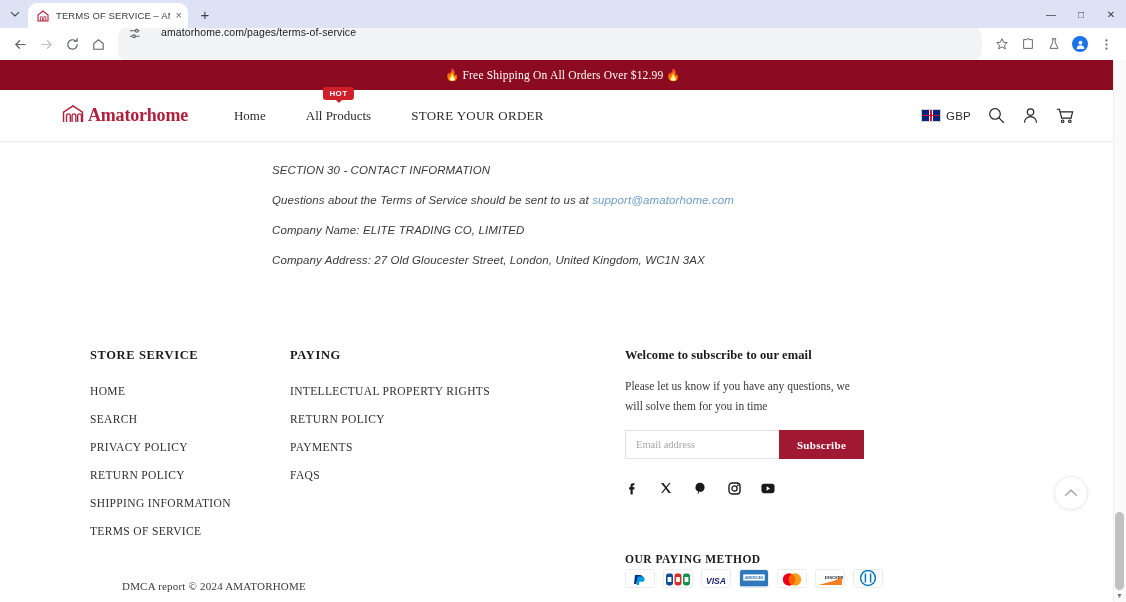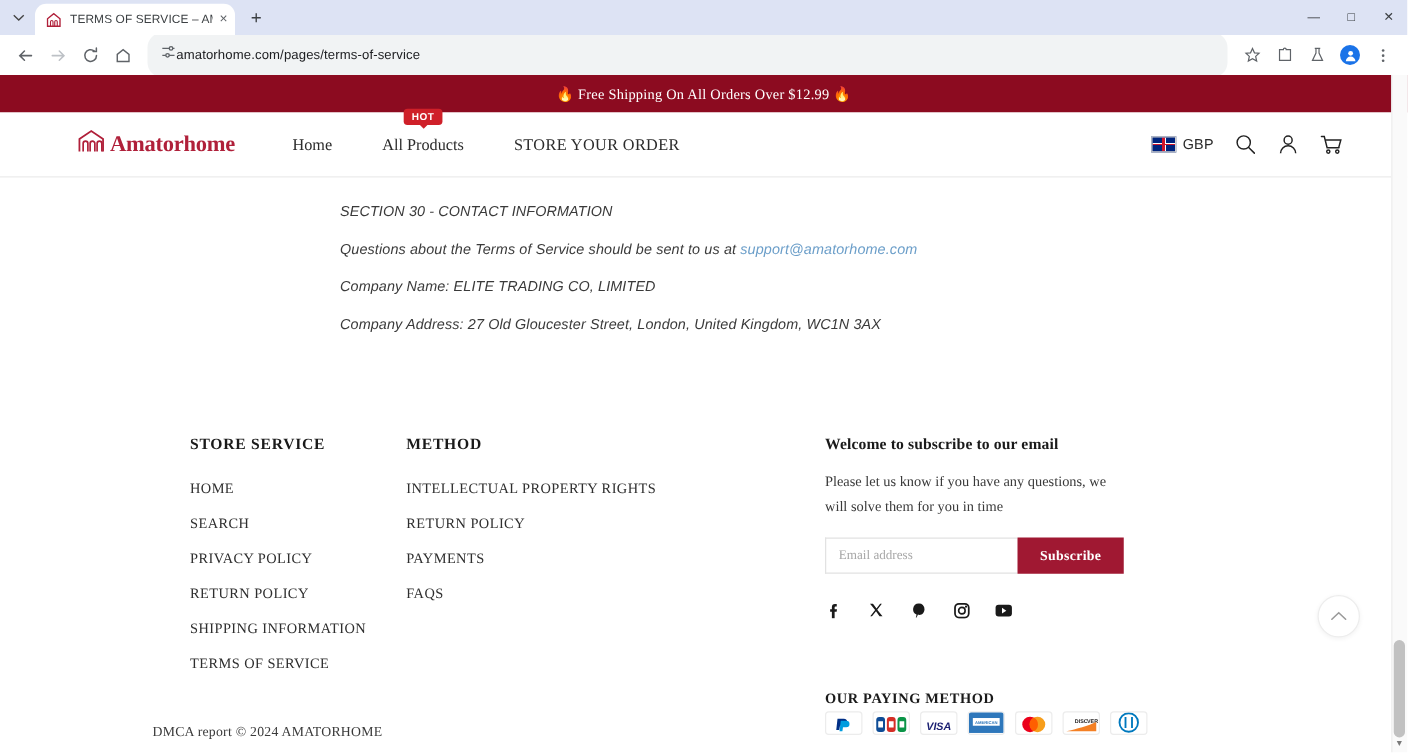--- a/index.html
+++ b/index.html
@@ -55,21 +55,21 @@
     padding: 0 8px; gap: 2px;
   }
   .tb-icon {
     width: 24px; height: 24px; display: flex; align-items: center;
     justify-content: center; color: #5f6368; border-radius: 50%;
     flex: 0 0 auto;
   }
   .tb-icon.disabled { color: #bdc1c6; }
   .omnibox {
     flex: 1; height: 36px; background: #f1f3f4; border-radius: 12px;
-    display: flex; align-items: center; padding: 0 10px; gap: 0;
+    display: flex; padding: 0 10px; gap: 20px;
     margin: 0 6px;
   }
   .omnibox-url { font-size: 10.5px; color: #202124; letter-spacing: .1px; }
   .profile-dot {
     width: 16px; height: 16px; border-radius: 50%; background: #1a73e8;
     display: flex; align-items: center; justify-content: center;
   }
 
   
   .page {
@@ -142,21 +142,21 @@
   .content { padding: 22px 0 0 272px; }
   .content p {
     font-family: "Liberation Sans", sans-serif;
     font-style: italic; font-size: 11.5px; color: #3a3a3a;
     margin-bottom: 18px; letter-spacing: .1px;
   }
   .content p a { color: #6b9ec9; text-decoration: none; }
 
   
   .footer { padding: 64px 0 0 0; display: flex; }
-  .fcol-1 { padding-left: 117px; width: 290px; margin-left: 35px; }
+  .fcol-1 { padding-left: 90px; width: 290px; }
   .fcol-2 { width: 335px; }
   .fcol-3 { width: 250px; }
   .fcol-title {
     font-family: "Liberation Serif", serif; font-size: 12.5px;
     font-weight: 700; color: #1a1a1a; letter-spacing: .6px;
     margin-bottom: 22px;
   }
   .flink {
     display: block; font-family: "Liberation Serif", serif;
     font-size: 11.5px; color: #2e2e2e; letter-spacing: .35px;
@@ -388,21 +388,21 @@
         <div class="fcol-title">STORE SERVICE</div>
         <a class="flink">HOME</a>
         <a class="flink">SEARCH</a>
         <a class="flink">PRIVACY POLICY</a>
         <a class="flink">RETURN POLICY</a>
         <a class="flink">SHIPPING INFORMATION</a>
         <a class="flink">TERMS OF SERVICE</a>
       </div>
 
       <div class="fcol-2">
-        <div class="fcol-title">METHOD</div>
+        <div class="fcol-title">PAYING</div>
         <a class="flink">INTELLECTUAL PROPERTY RIGHTS</a>
         <a class="flink">RETURN POLICY</a>
         <a class="flink">PAYMENTS</a>
         <a class="flink">FAQS</a>
       </div>
 
       <div class="fcol-3">
         <div class="sub-title">Welcome to subscribe to our email</div>
         <div class="sub-desc">Please let us know if you have any questions, we will solve them for you in time</div>
         <div class="sub-form">

